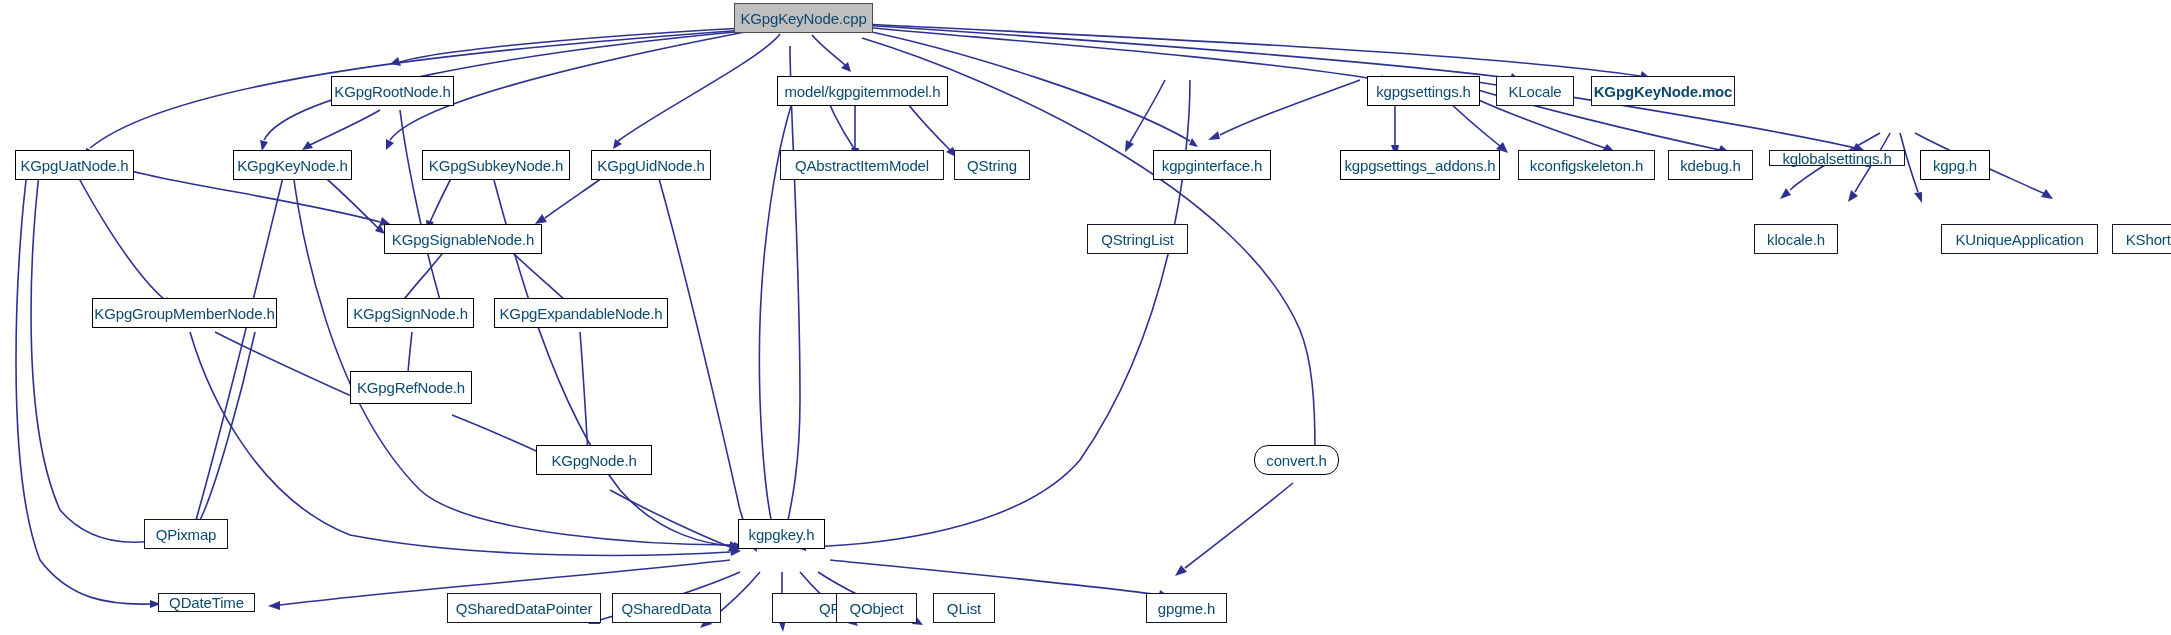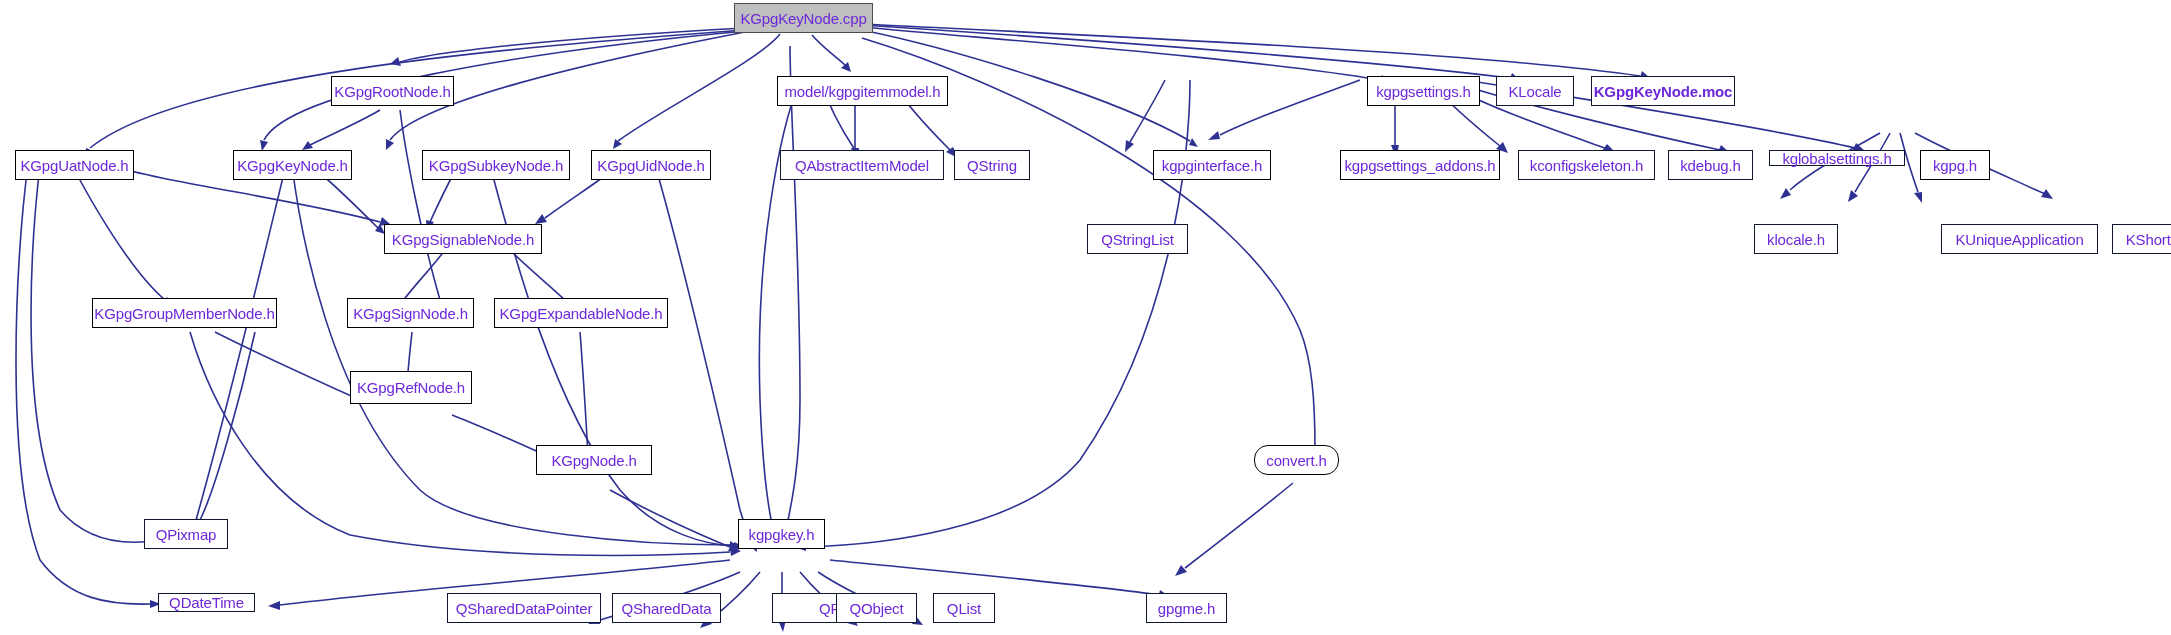--- a/index.html
+++ b/index.html
@@ -33,21 +33,21 @@
     fill: #2e3192;
     stroke: none;
   }
   .node {
     position: absolute;
     box-sizing: border-box;
     display: flex;
     align-items: center;
     justify-content: center;
     background: #ffffff;
-    color: #6d28d9;
+    color: #0c4a6e;
     font-size: 15px;
     line-height: 1;
     white-space: nowrap;
     letter-spacing: -0.15px;
   }
   .node.lib {
     border: 1px solid #0f172a;
   }
   .node.hdr {
     border: 1.4px solid #000000;

